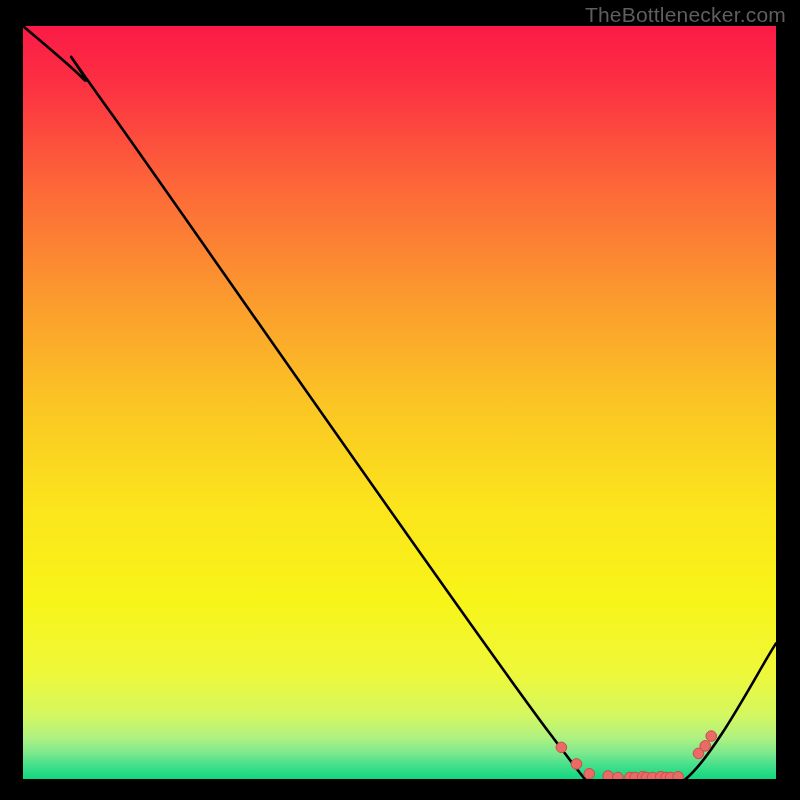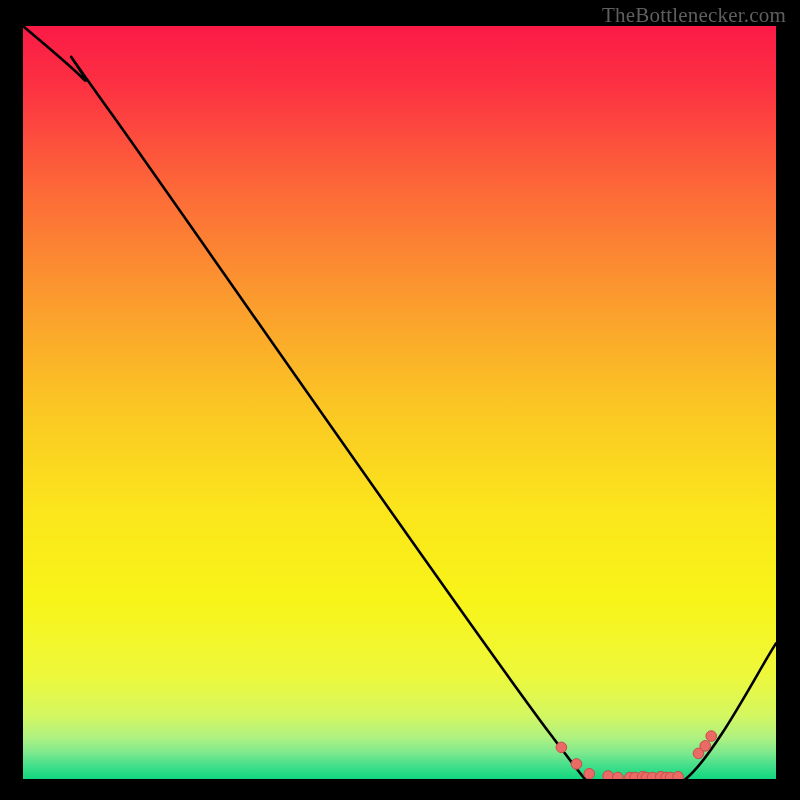--- a/index.html
+++ b/index.html
@@ -18,21 +18,20 @@
     background: #000;
   }
   .attribution {
     position: absolute;
     top: 3px;
     right: 14px;
     color: #5f5f5f;
     font-size: 21px;
     letter-spacing: 0.2px;
     font-weight: 400;
-    font-family: Liberation Serif, serif;
   }
   .plot-area {
     position: absolute;
     left: 23px;
     top: 26px;
     width: 753px;
     height: 753px;
     overflow: hidden;
   }
   .plot-area svg {

